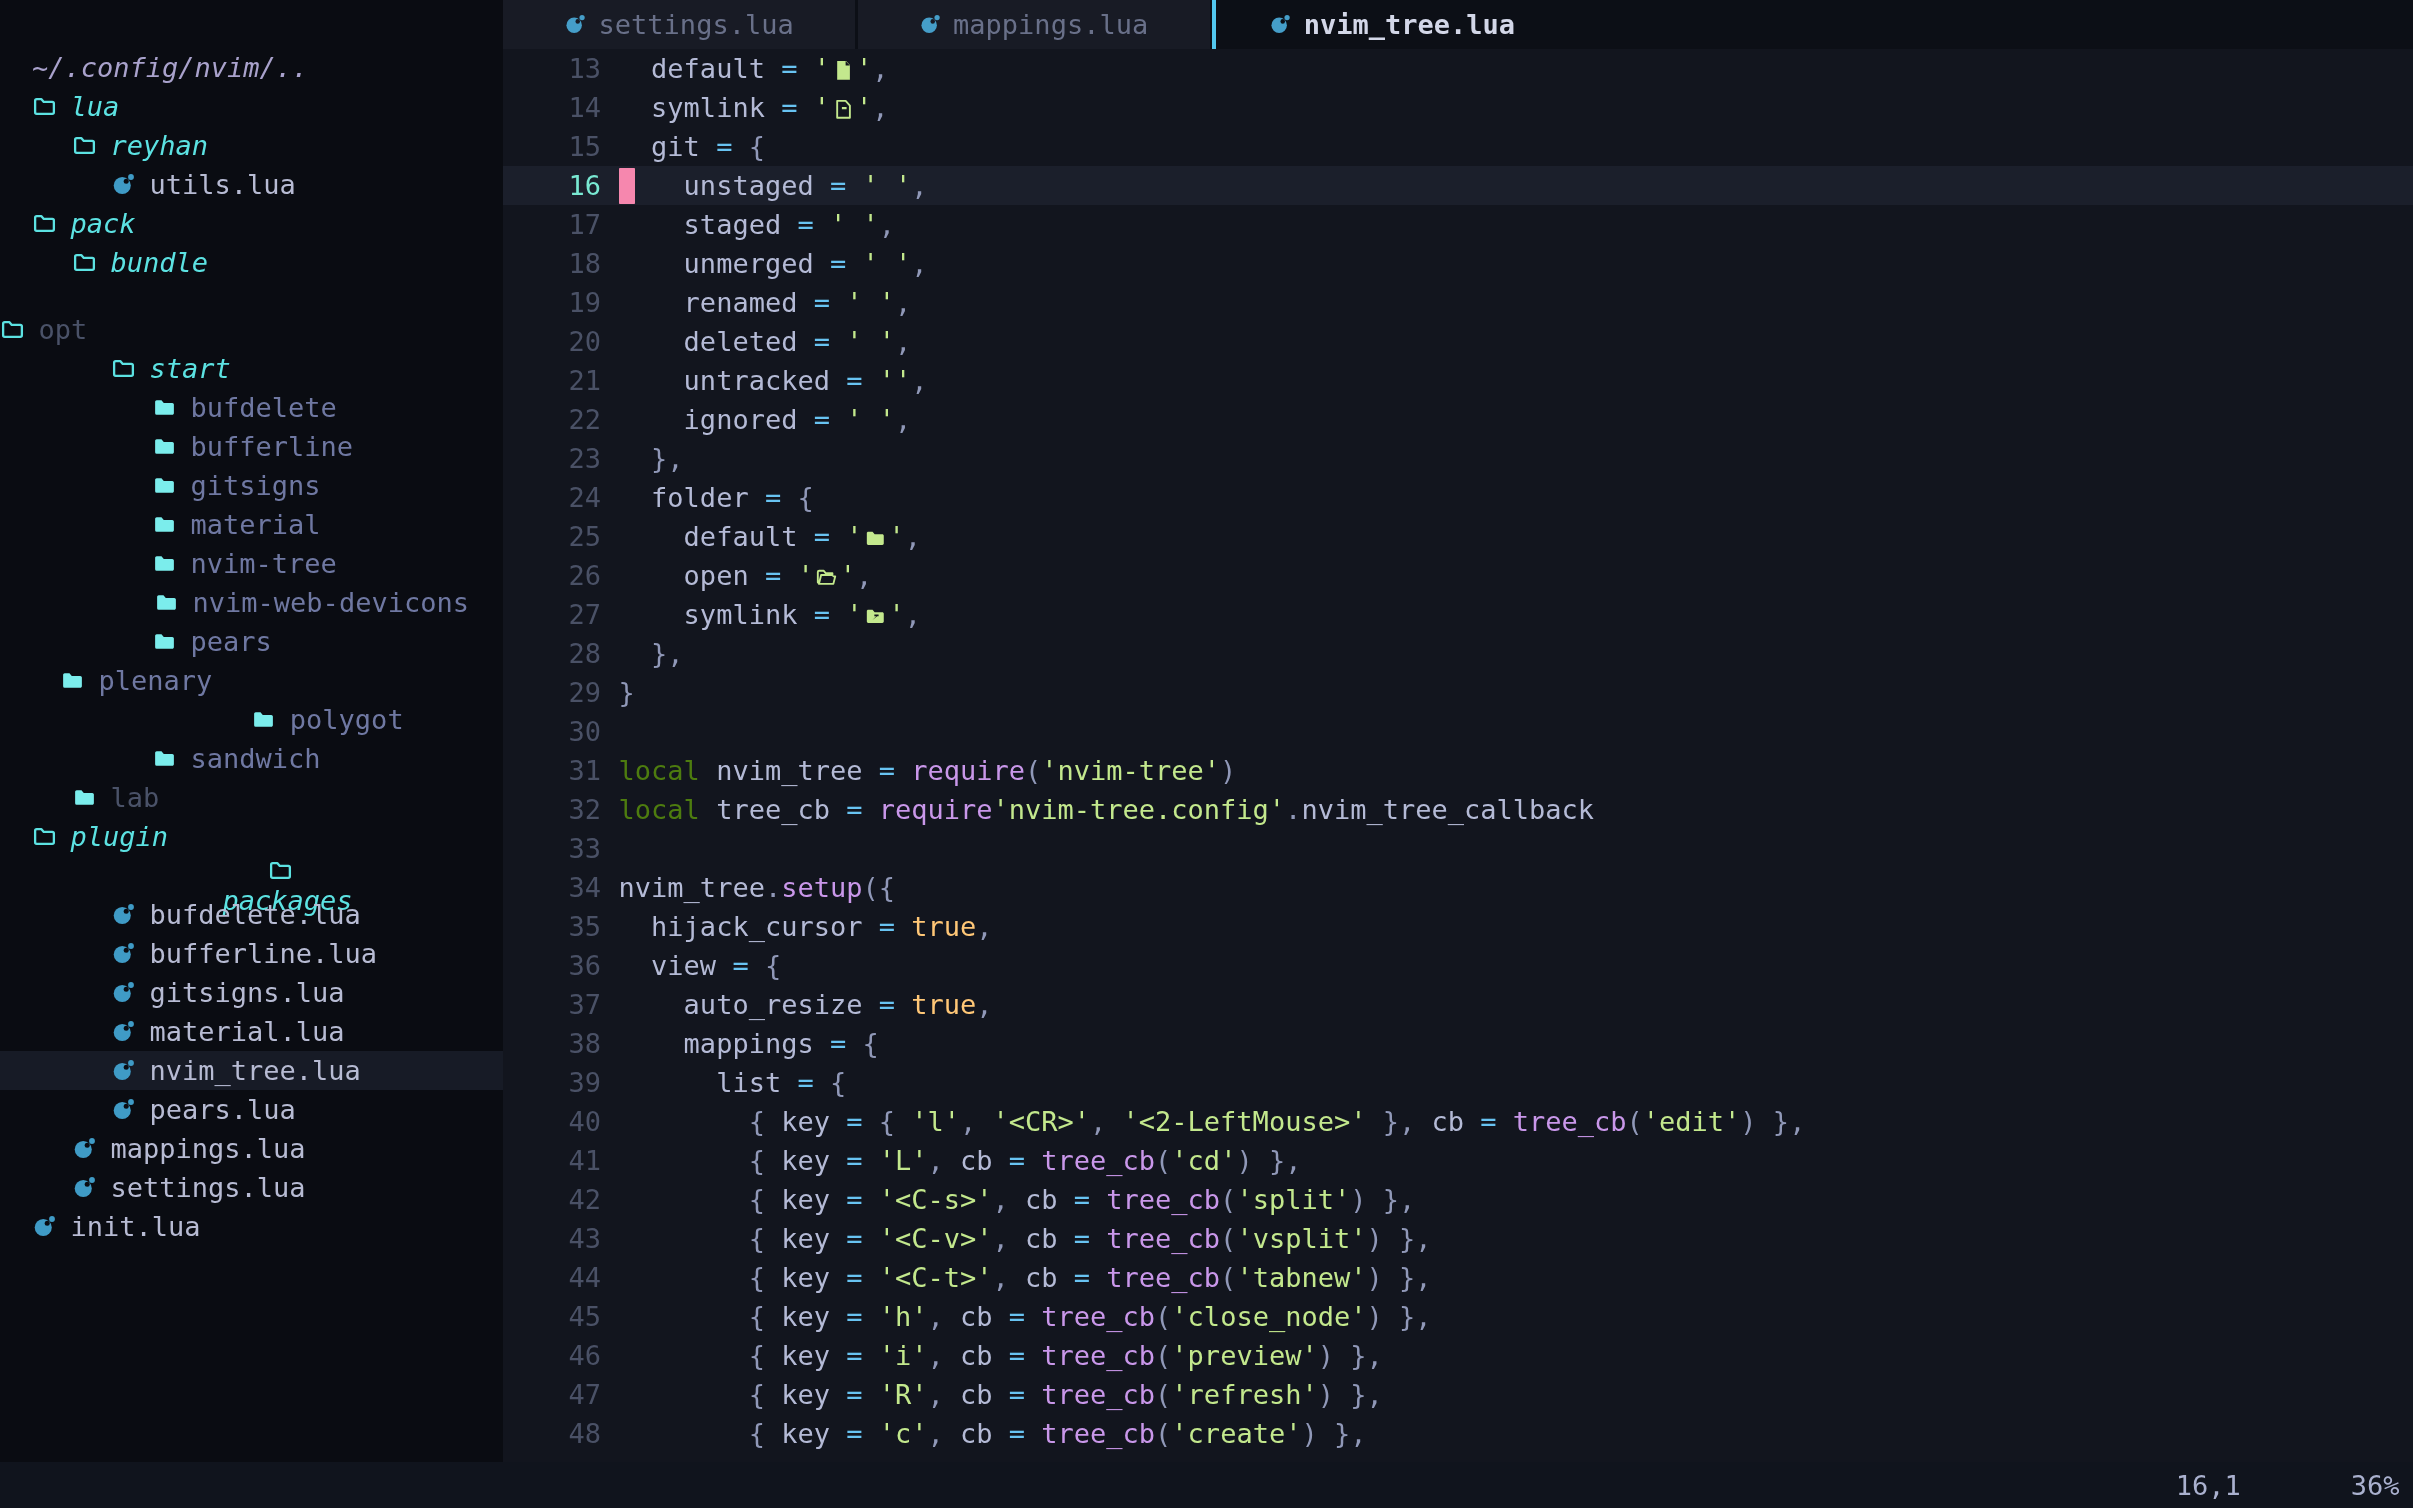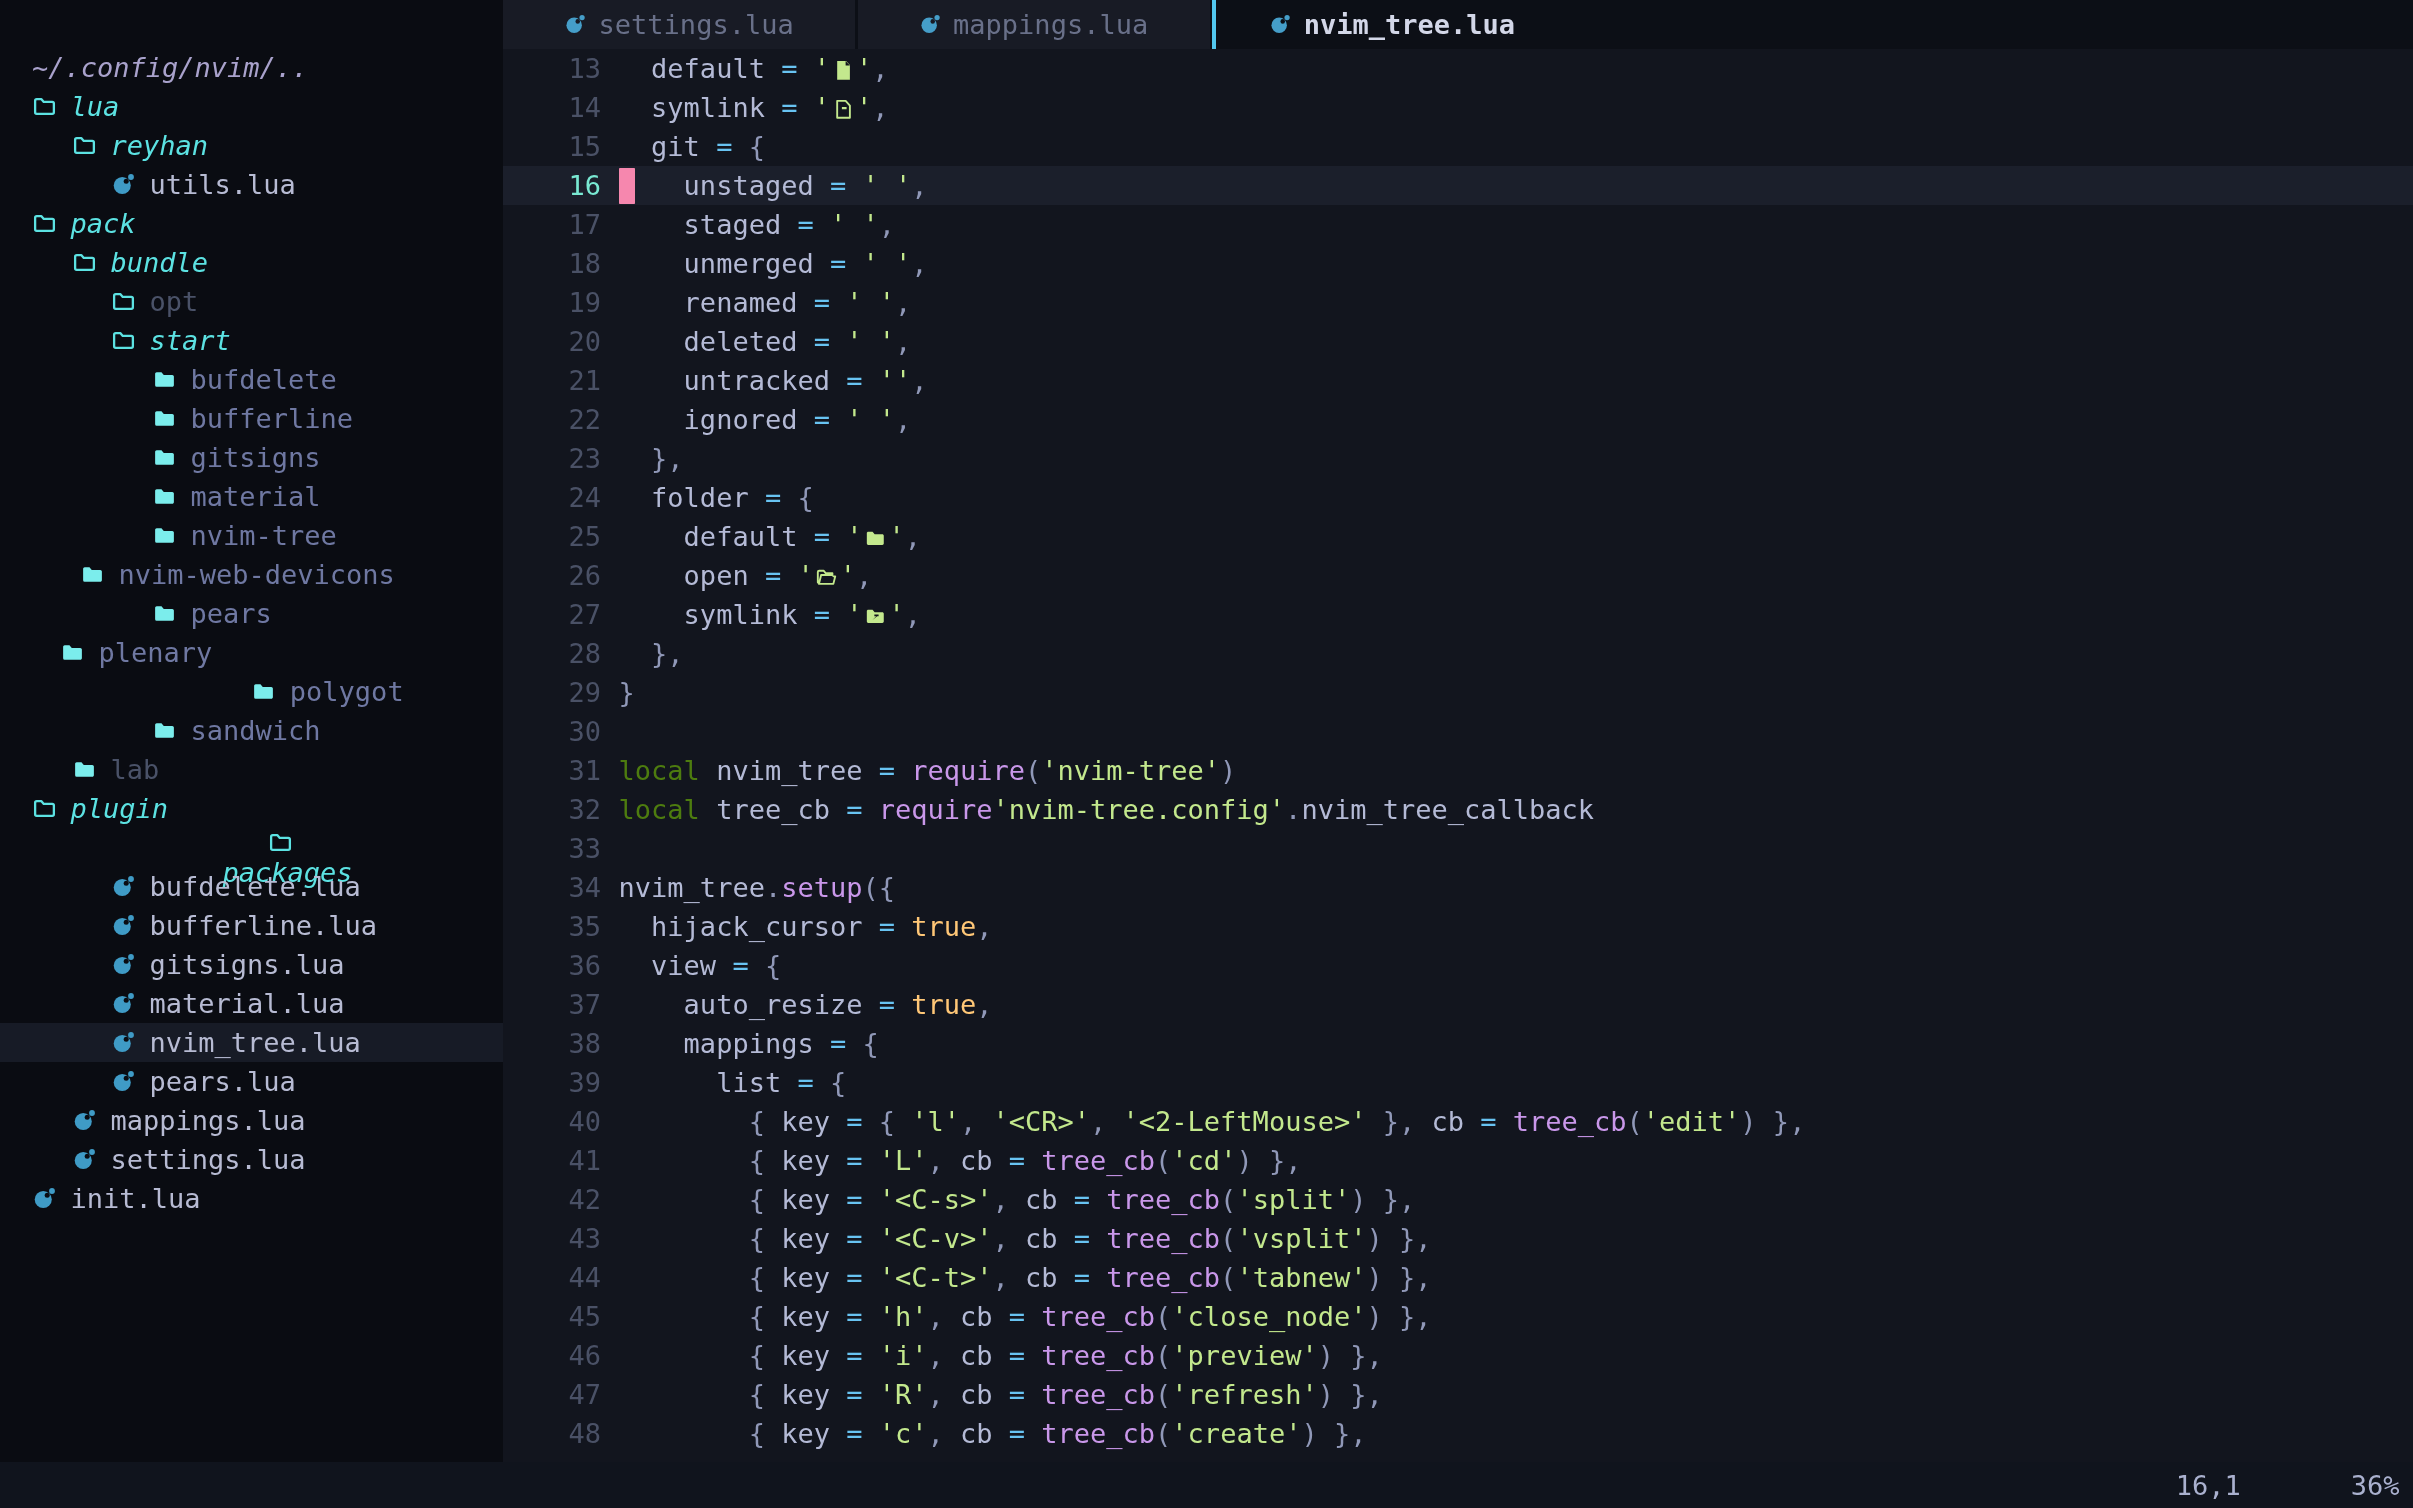--- a/index.html
+++ b/index.html
@@ -119,21 +119,21 @@
       <span class="t-open">pack</span>
     </div>
     <div class="tree-row" style="padding-left: 72px;">
       <span class="tree-icon c-folder-cyan">
         <svg viewBox="0 0 24 24">
           <path d="M3 6.5C3 5.7 3.7 5 4.5 5h4.6l2.2 2.6h8.2c.8 0 1.5.7 1.5 1.5v8.4c0 .8-.7 1.5-1.5 1.5h-15A1.5 1.5 0 0 1 3 17.5z" fill="none" stroke="currentColor" stroke-width="2.2" stroke-linejoin="round" stroke-linecap="round"></path>
         </svg>
       </span>
       <span class="t-open">bundle</span>
     </div>
-    <div class="tree-row" style="padding-left: 111px;">
+    <div class="tree-row" style=" margin-top: 28px;">
       <span class="tree-icon c-folder-cyan">
         <svg viewBox="0 0 24 24">
           <path d="M3 6.5C3 5.7 3.7 5 4.5 5h4.6l2.2 2.6h8.2c.8 0 1.5.7 1.5 1.5v8.4c0 .8-.7 1.5-1.5 1.5h-15A1.5 1.5 0 0 1 3 17.5z" fill="none" stroke="currentColor" stroke-width="2.2" stroke-linejoin="round" stroke-linecap="round"></path>
         </svg>
       </span>
       <span class="t-dim">opt</span>
     </div>
     <div class="tree-row" style="padding-left: 111px;">
       <span class="tree-icon c-folder-cyan">
         <svg viewBox="0 0 24 24">
@@ -175,21 +175,21 @@
       <span class="t-muted">material</span>
     </div>
     <div class="tree-row" style="padding-left: 152px;">
       <span class="tree-icon c-folder-fill">
         <svg viewBox="0 0 24 24">
           <path d="M3 6.5C3 5.7 3.7 5 4.5 5h4.6l2.2 2.6h8.2c.8 0 1.5.7 1.5 1.5v8.4c0 .8-.7 1.5-1.5 1.5h-15A1.5 1.5 0 0 1 3 17.5z" fill="currentColor"></path>
         </svg>
       </span>
       <span class="t-muted">nvim-tree</span>
     </div>
-    <div class="tree-row" style="padding-left: 80px;">
+    <div class="tree-row" style="padding-left: 120px; justify-content: center;">
       <span class="tree-icon c-folder-fill">
         <svg viewBox="0 0 24 24">
           <path d="M3 6.5C3 5.7 3.7 5 4.5 5h4.6l2.2 2.6h8.2c.8 0 1.5.7 1.5 1.5v8.4c0 .8-.7 1.5-1.5 1.5h-15A1.5 1.5 0 0 1 3 17.5z" fill="currentColor"></path>
         </svg>
       </span>
       <span class="t-muted">nvim-web-devicons</span>
     </div>
     <div class="tree-row" style="padding-left: 152px;">
       <span class="tree-icon c-folder-fill">
         <svg viewBox="0 0 24 24">

